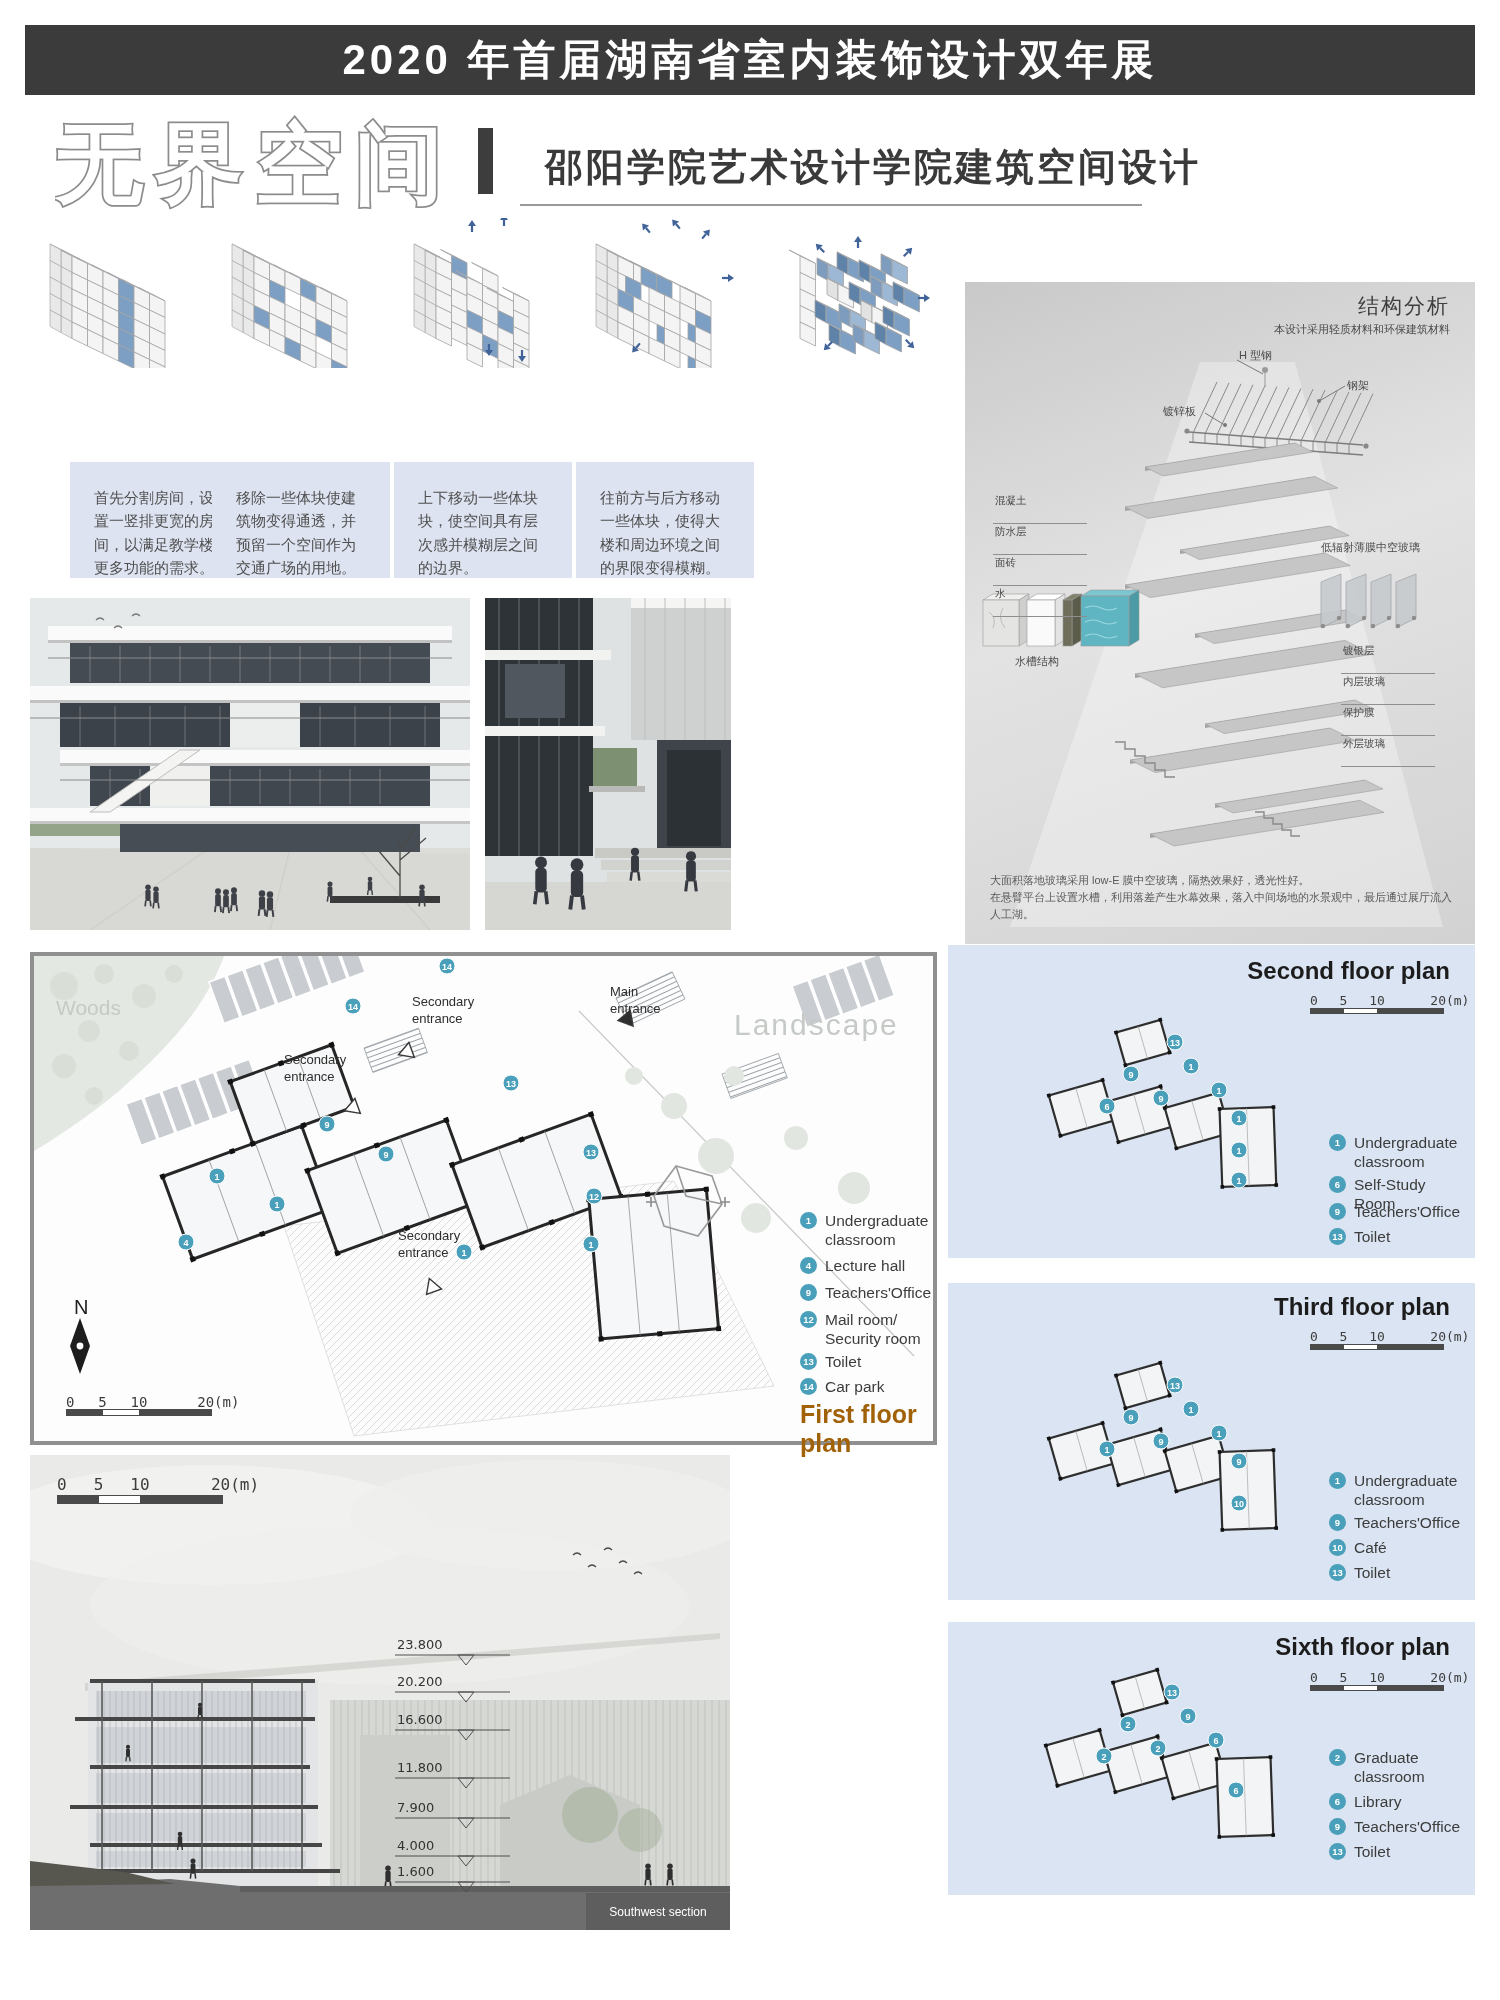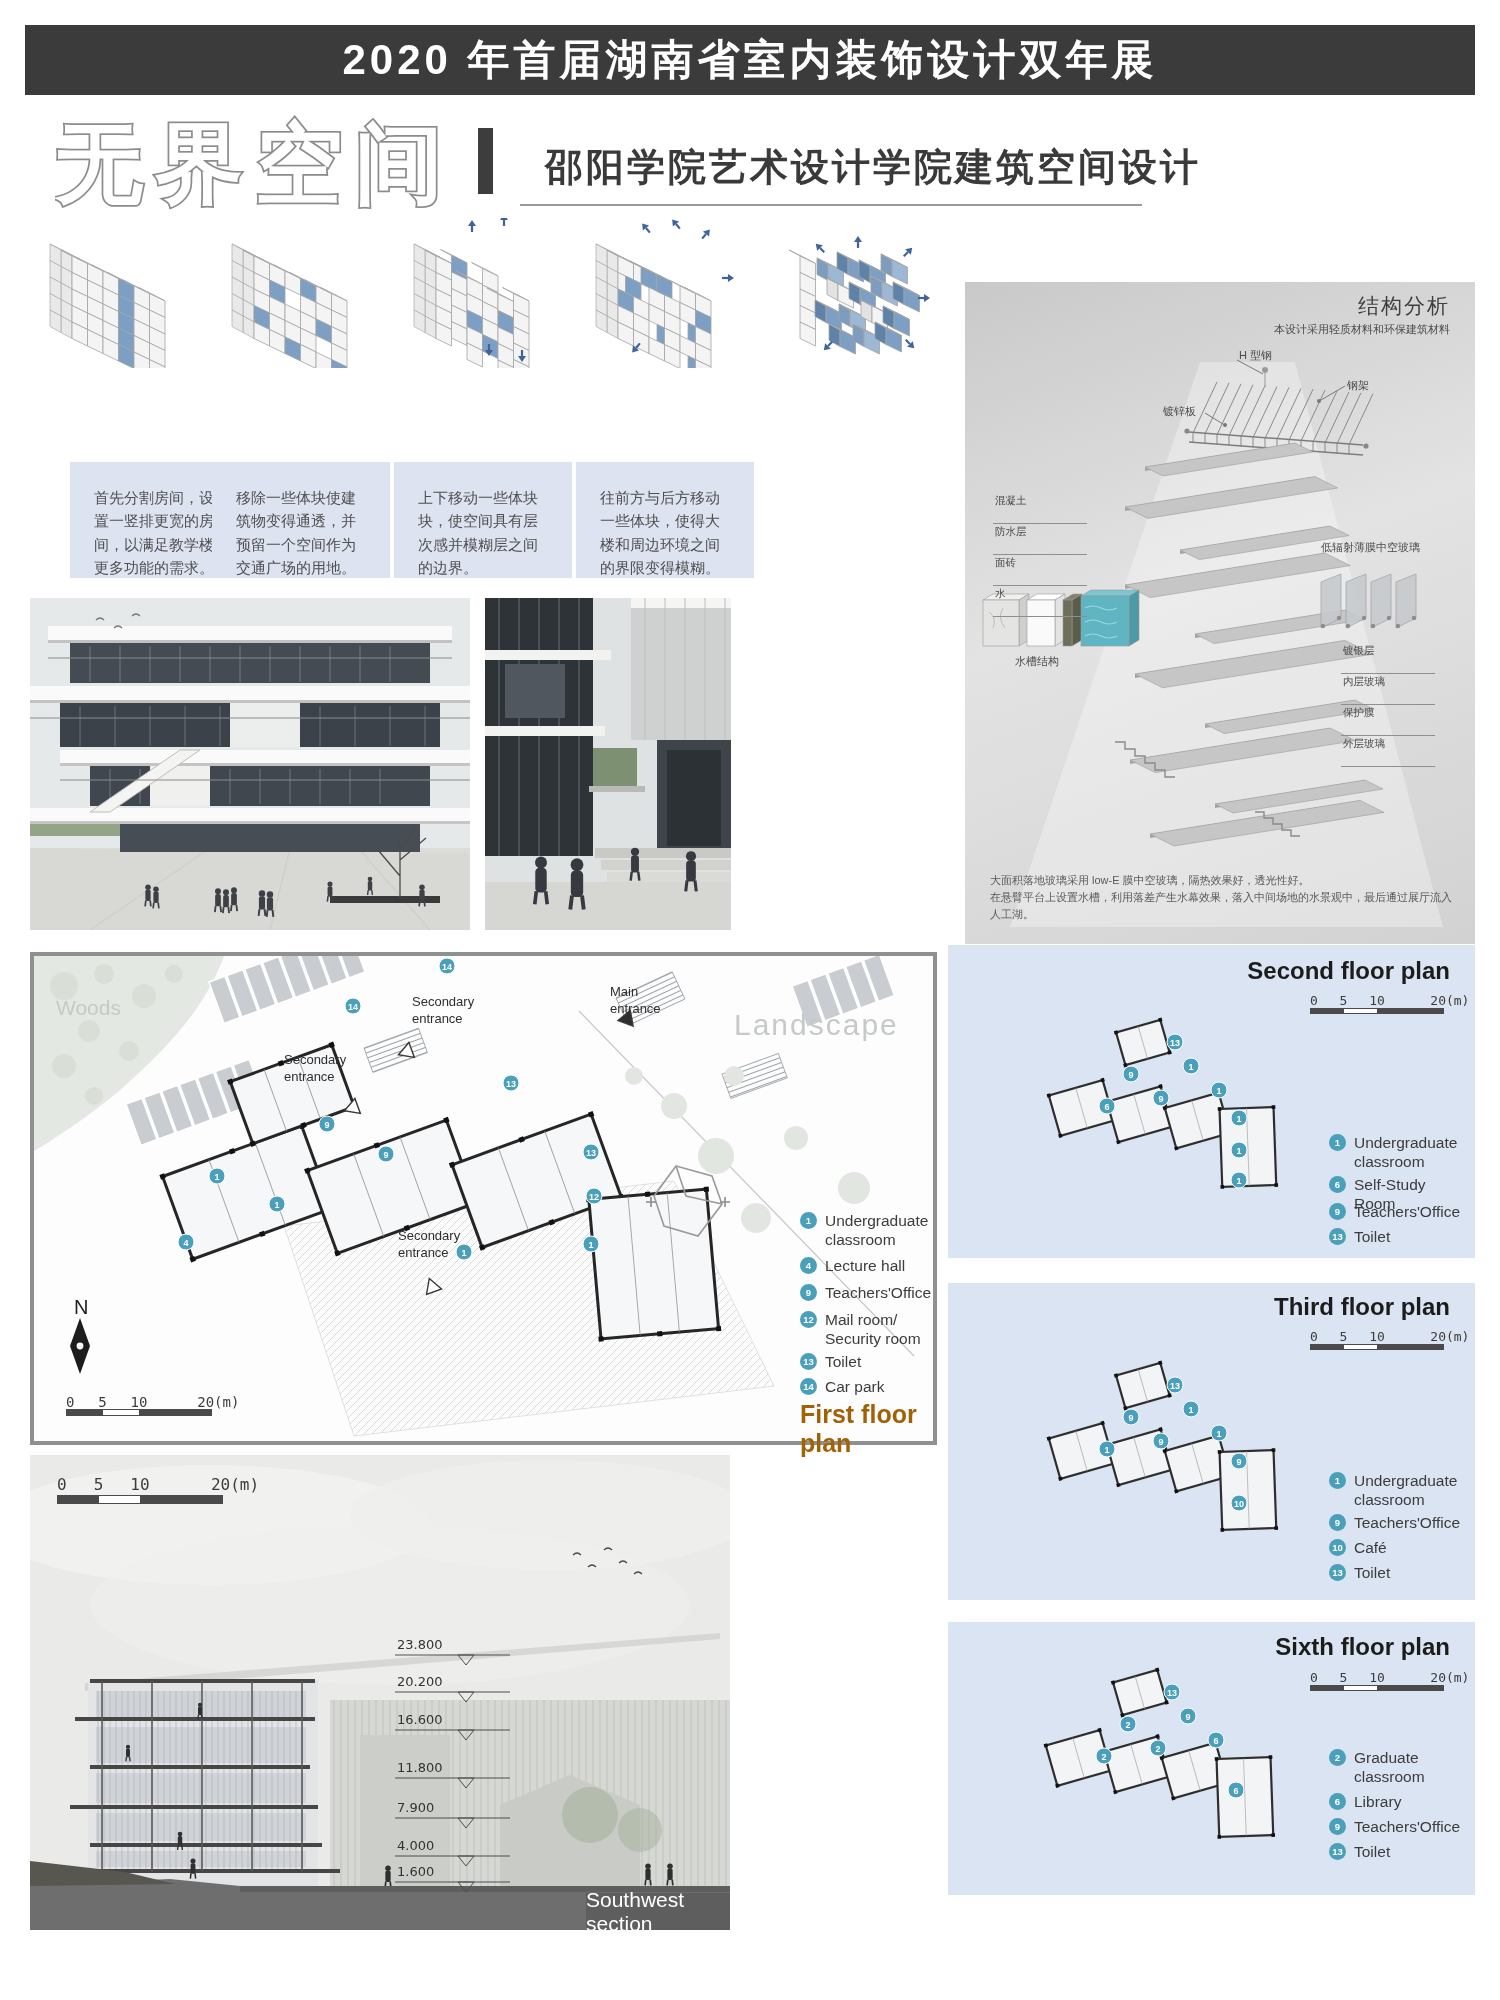--- a/index.html
+++ b/index.html
@@ -31,21 +31,21 @@
   .scalebar{position:absolute;}
   .sb-labels{position:relative;height:15px;font-family:"DejaVu Sans Mono",monospace;color:#3c3c3c;}
   .sb-labels span{position:absolute;top:0;}
   .sb-bar{display:flex;border:1px solid #4a4a4a;box-sizing:border-box;}
   .sb-bar i{display:block;height:100%;}
   .sb-bar .d{background:#4a4a4a;width:25%;}
   .sb-bar .w{background:#fff;width:25%;}
   .sb-bar .d2{background:#4a4a4a;width:50%;}
   .lvl{position:absolute;font-size:13px;color:#333;font-family:"DejaVu Sans",sans-serif;}
   .section-panel{background:#eaeae8;overflow:hidden;}
-  .sw-tag{background:rgba(92,92,92,.88);color:#fff;font-size:21px;display:flex;align-items:center;justify-content:center;}
+  .sw-tag{background:rgba(92,92,92,.88);color:#fff;font-size:12px;display:flex;align-items:center;justify-content:center;}
 </style>
 </head>
 <body>
 
 <div id="page">
 
   <div class="abs hdr" style="left:25px;top:25px;width:1450px;height:70px;">
     <span>2020 年首届湖南省室内装饰设计双年展</span>
   </div>
 

